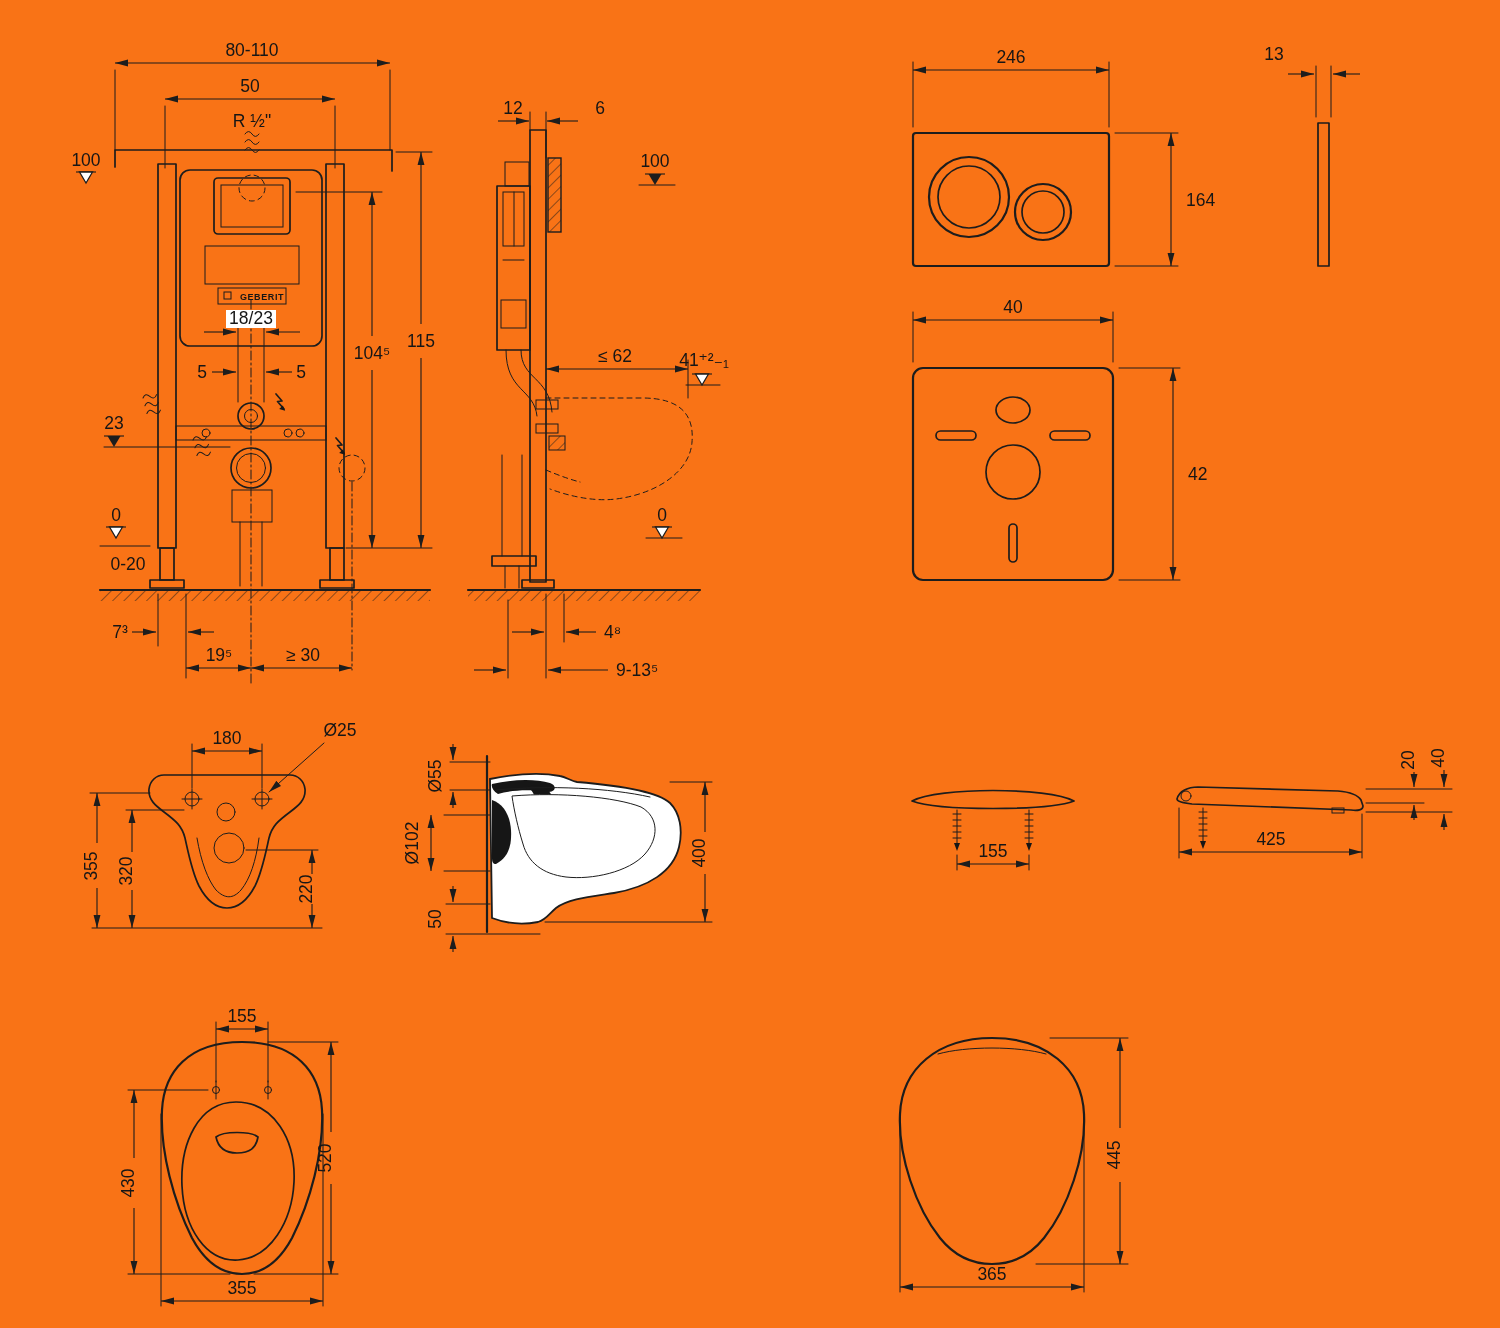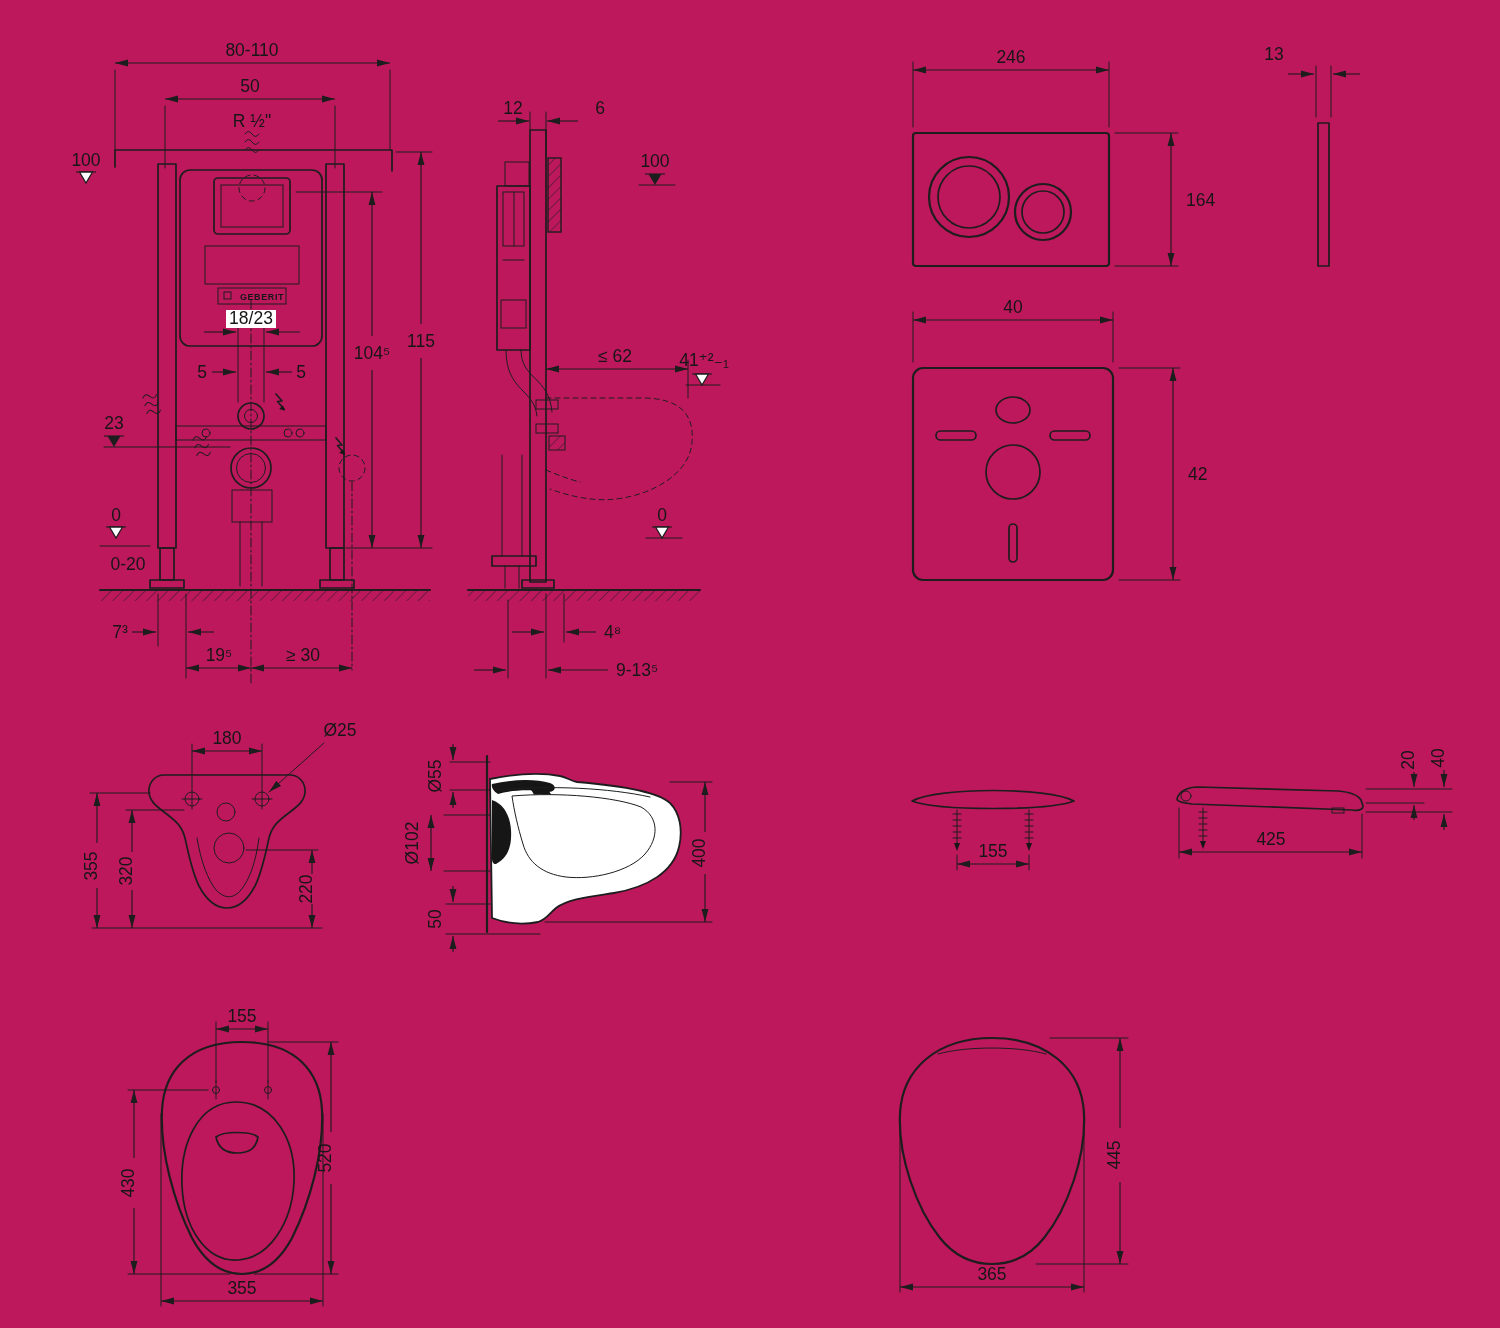--- a/index.html
+++ b/index.html
@@ -1,16 +1,16 @@
 <!DOCTYPE html>
 <html><head>
 <meta charset="utf-8">
 <style>
   html,body{margin:0;padding:0;background:#ffffff;}
-  .canvas{position:relative;width:1500px;height:1328px;background:#be185d;overflow:hidden;}
+  .canvas{position:relative;width:1500px;height:1328px;background:#f97316;overflow:hidden;}
   svg{display:block;font-family:"Liberation Sans","DejaVu Sans",sans-serif;}
   .ln{fill:none;stroke:#1d1d1d;stroke-width:1.7;stroke-linecap:round;stroke-linejoin:round;}
   .ln2{fill:none;stroke:#1d1d1d;stroke-width:2.2;stroke-linecap:round;stroke-linejoin:round;}
   .thin{fill:none;stroke:#1d1d1d;stroke-width:1;stroke-linecap:round;}
   .dim{fill:none;stroke:#1d1d1d;stroke-width:1.1;}
   .dash{stroke-dasharray:5 4;}
   .dd{stroke-dasharray:9 3 2 3;}
   .txt{fill:#161616;font-size:17.5px;text-anchor:middle;}
   .ts{text-anchor:start;}
   .txts{font-size:9px;font-weight:bold;letter-spacing:.6px;}

